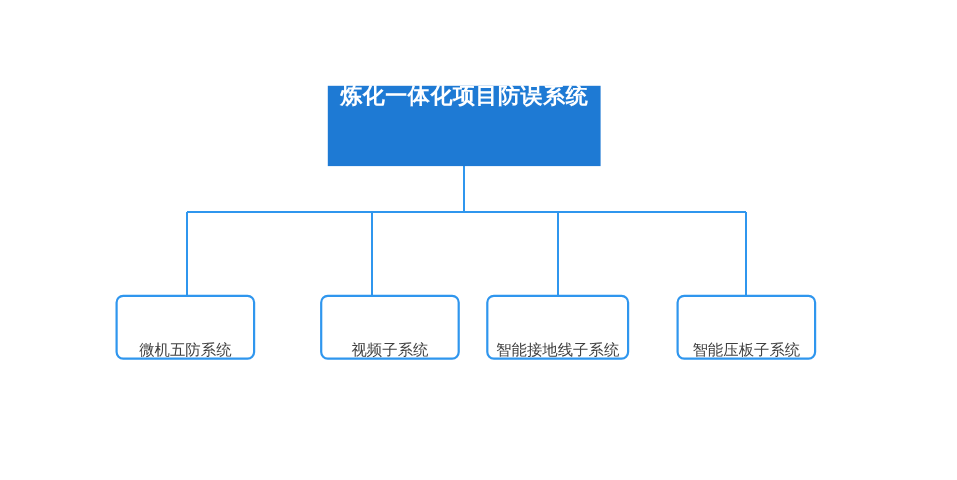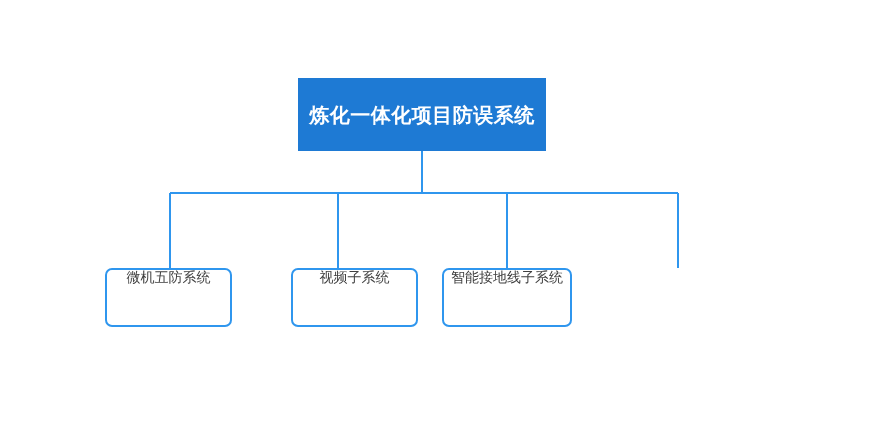--- a/index.html
+++ b/index.html
@@ -34,21 +34,21 @@
 
   
   .root-node {
     position: absolute;
     left: 298px;
     top: 78px;
     width: 248px;
     height: 73px;
     background: #1E7AD4;
     display: flex;
-    align-items: center;
+    align-items: flex-start;
     justify-content: center;
     box-sizing: border-box;
   }
   .root-node-label {
     color: #ffffff;
     font-size: 20px;
     font-weight: bold;
     letter-spacing: 0.5px;
     line-height: 1;
     white-space: nowrap;
@@ -56,21 +56,21 @@
 
   
   .child-node {
     position: absolute;
     top: 268px;
     height: 59px;
     background: #ffffff;
     border: 2px solid #2F96EE;
     border-radius: 7px;
     display: flex;
-    align-items: flex-start;
+    align-items: flex-end;
     justify-content: center;
     box-sizing: border-box;
   }
   .child-node-label {
     color: #404040;
     font-size: 14px;
     font-weight: normal;
     line-height: 1;
     white-space: nowrap;
   }
@@ -105,14 +105,17 @@
   </div>
 
   <div class="child-node child-node-1">
     <span class="child-node-label">视频子系统</span>
   </div>
 
   <div class="child-node child-node-2">
     <span class="child-node-label">智能接地线子系统</span>
   </div>
 
+  <div class="child-node child-node-3">
+    <span class="child-node-label">智能压板子系统</span>
+  </div>
 
 </div>
 
 </body></html>

